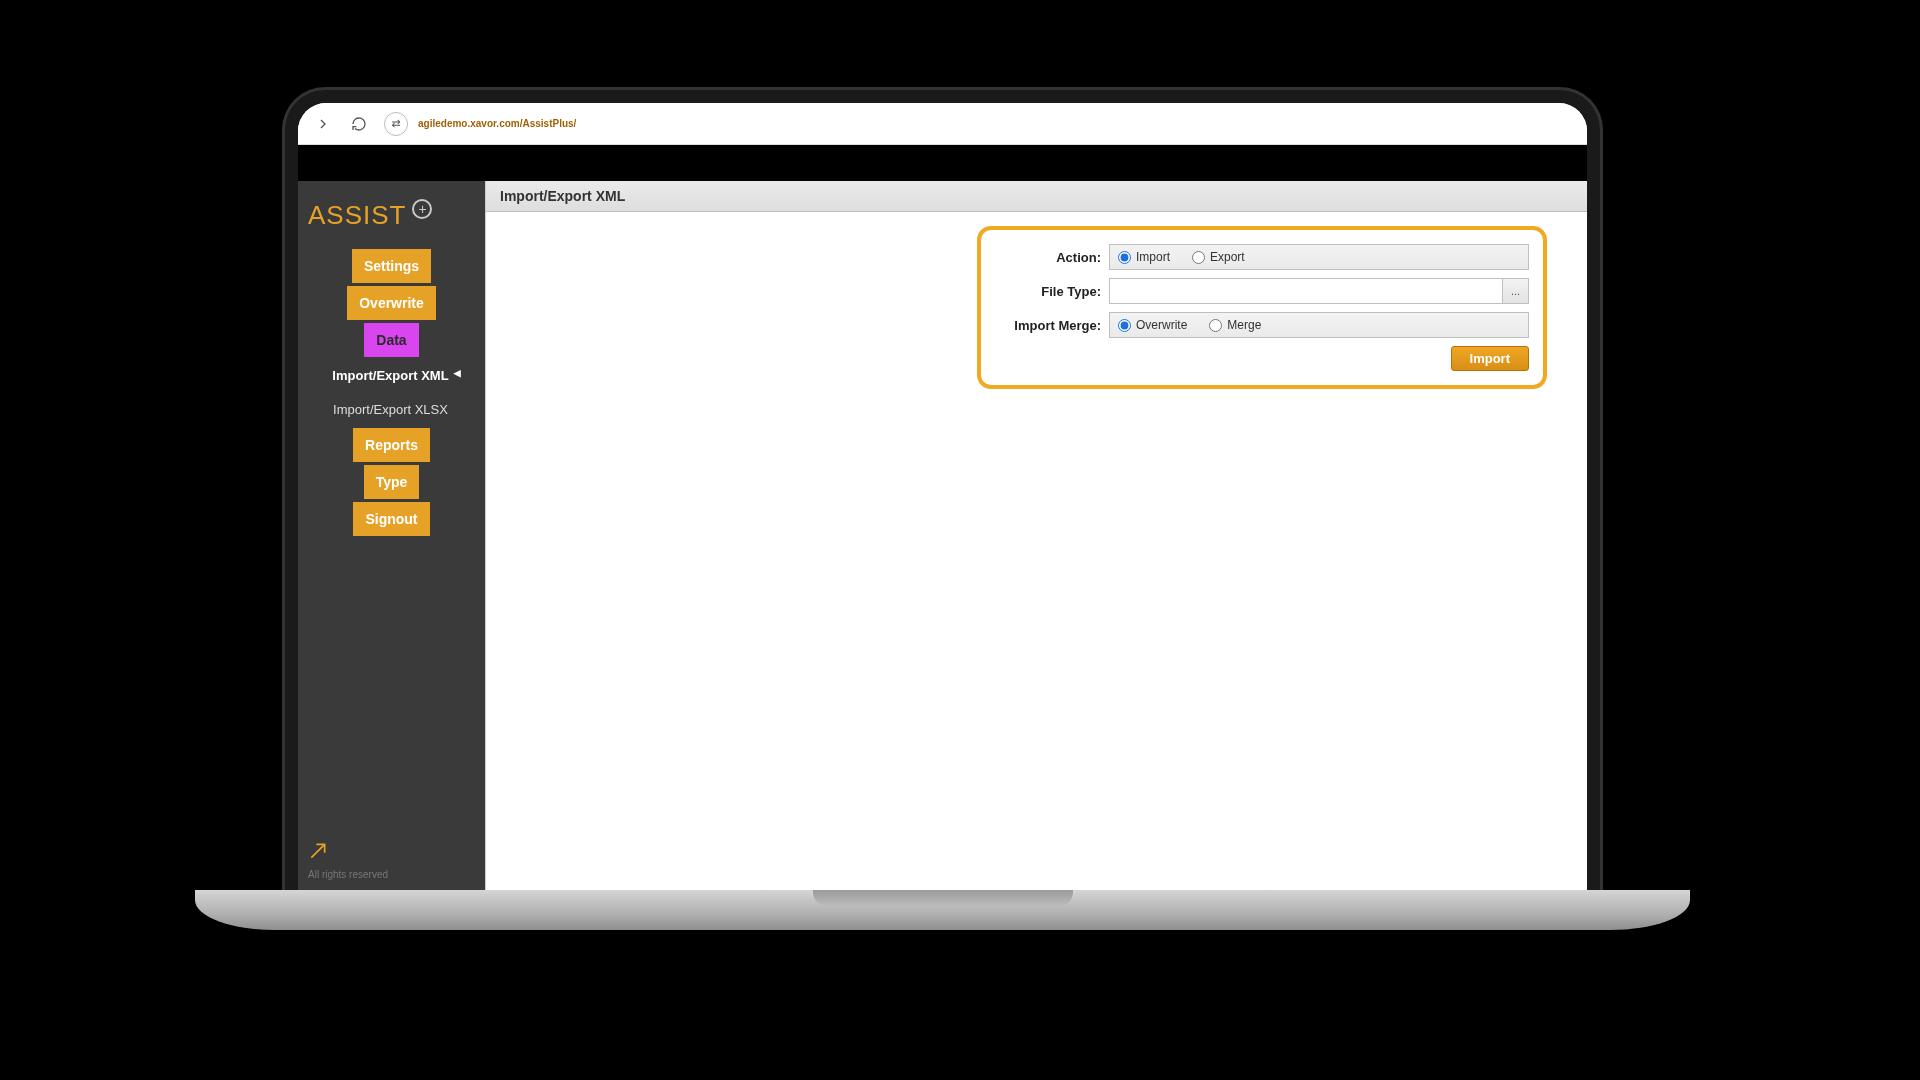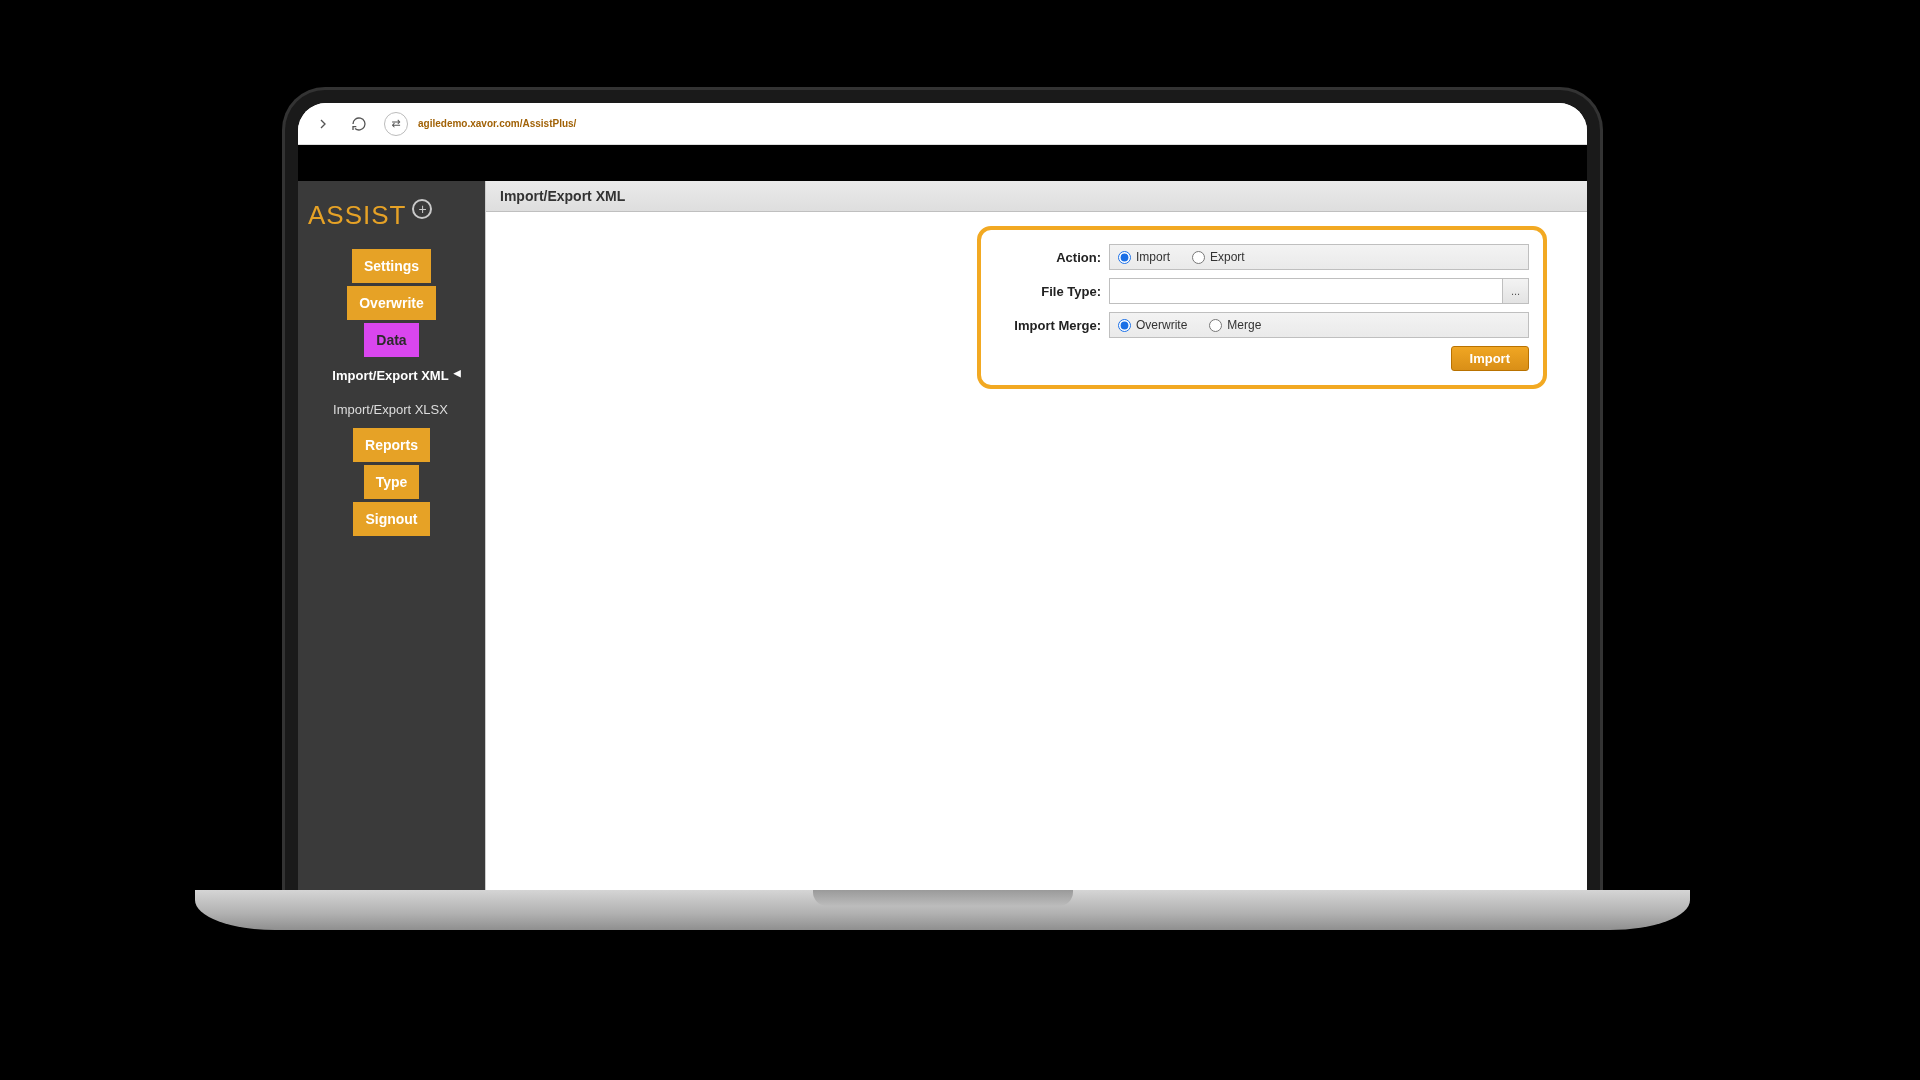--- a/index.html
+++ b/index.html
@@ -304,20 +304,26 @@
           </div>
           <div class="nav">
             <div class="nav-item">Settings</div>
             <div class="nav-item">Overwrite</div>
             <div class="nav-item active">Data</div>
             <div class="sub-item sel">Import/Export XML</div>
             <div class="sub-item">Import/Export XLSX</div>
             <div class="nav-item">Reports</div>
             <div class="nav-item">Type</div>
             <div class="nav-item">Signout</div>
+          </div>
+          <div class="sidebar-footer">
+            <svg class="footer-logo" viewBox="0 0 24 24" fill="none" stroke="#e6a226" stroke-width="2">
+                <path d="M4 20 L20 4 M10 4 L20 4 L20 14"></path>
+              </svg>
+            <div>All rights reserved</div>
           </div>
         </div>
 
         <div class="main">
           <div class="page-header">Import/Export XML</div>
           <div class="content">
             <div class="highlight-box">
 
               <div class="form-row">
                 <div class="form-label">Action:</div>

